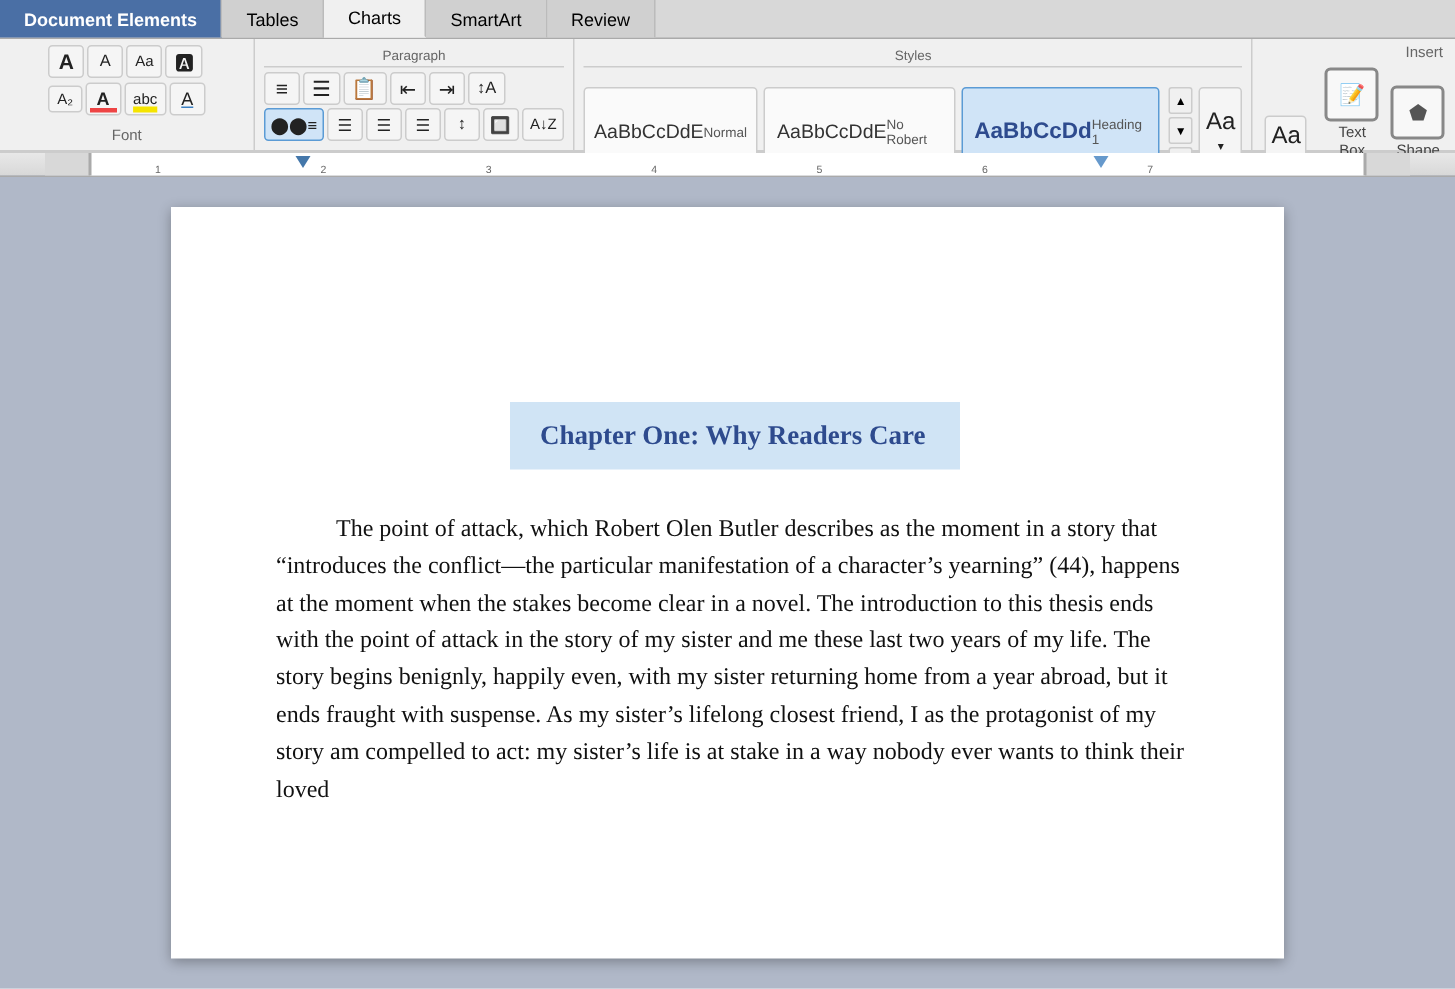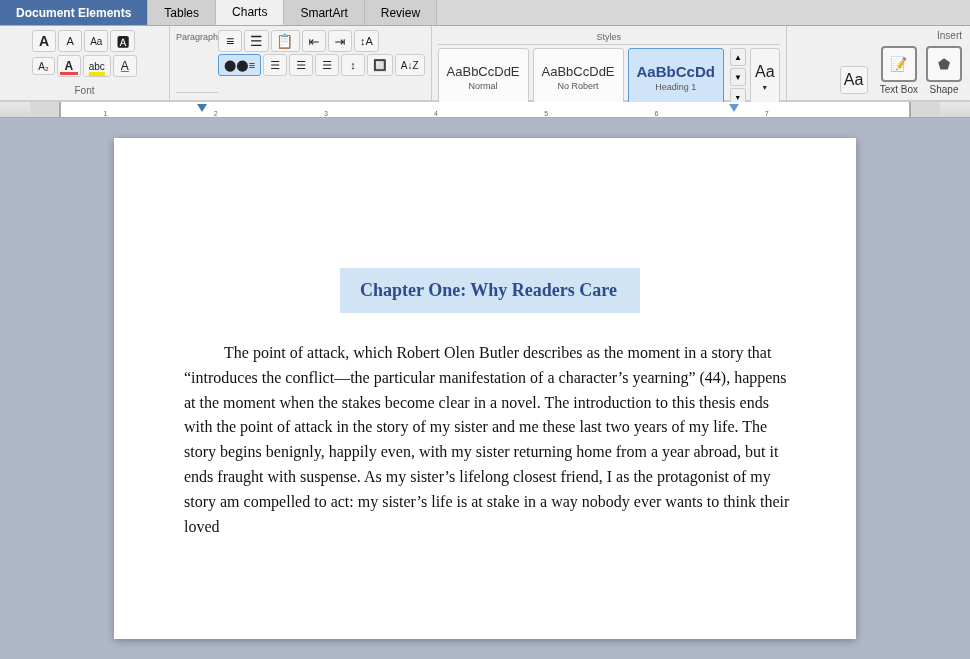--- a/index.html
+++ b/index.html
@@ -94,21 +94,21 @@
       padding: 4px 6px;
     }
     .styles-row {
       display: flex;
       align-items: center;
       gap: 4px;
       flex: 1;
     }
     .style-item {
       display: flex;
-      flex-direction: column;
+      flex-direction: row;
       align-items: center;
       justify-content: center;
       border: 1px solid #ccc;
       border-radius: 3px;
       padding: 4px 8px;
       min-width: 70px;
       height: 58px;
       cursor: pointer;
       background: #fafafa;
     }
@@ -189,21 +189,21 @@
     .insert-icon-label {
       font-size: 10px;
       color: #444;
       text-align: center;
       line-height: 1.2;
     }
 
     
     .para-section {
       display: flex;
-      flex-direction: row;
+      flex-direction: column;
       border-right: 1px solid #ccc;
       padding: 4px 6px;
       min-width: 140px;
     }
     .para-rows {
       display: flex;
       flex-direction: column;
       gap: 2px;
       flex: 1;
     }
@@ -368,21 +368,21 @@
         <div class="toolbar-btn">☰</div>
 
         <div class="toolbar-btn">↕</div>
 
         <div class="toolbar-btn">🔲</div>
         <div class="toolbar-btn" style="font-size:10px;">A↓Z</div>
       </div>
     </div>
   </div>
 
-  <div class="styles-section" style="min-width:260px;">
+  <div class="styles-section" style="min-width:260px;gap:10px;">
     <div class="section-title">Styles</div>
     <div class="styles-row">
       <div class="style-item">
         <span class="style-preview">AaBbCcDdE</span>
         <span class="style-name">Normal</span>
       </div>
       <div class="style-item">
         <span class="style-preview">AaBbCcDdE</span>
         <span class="style-name">No Robert</span>
       </div>

